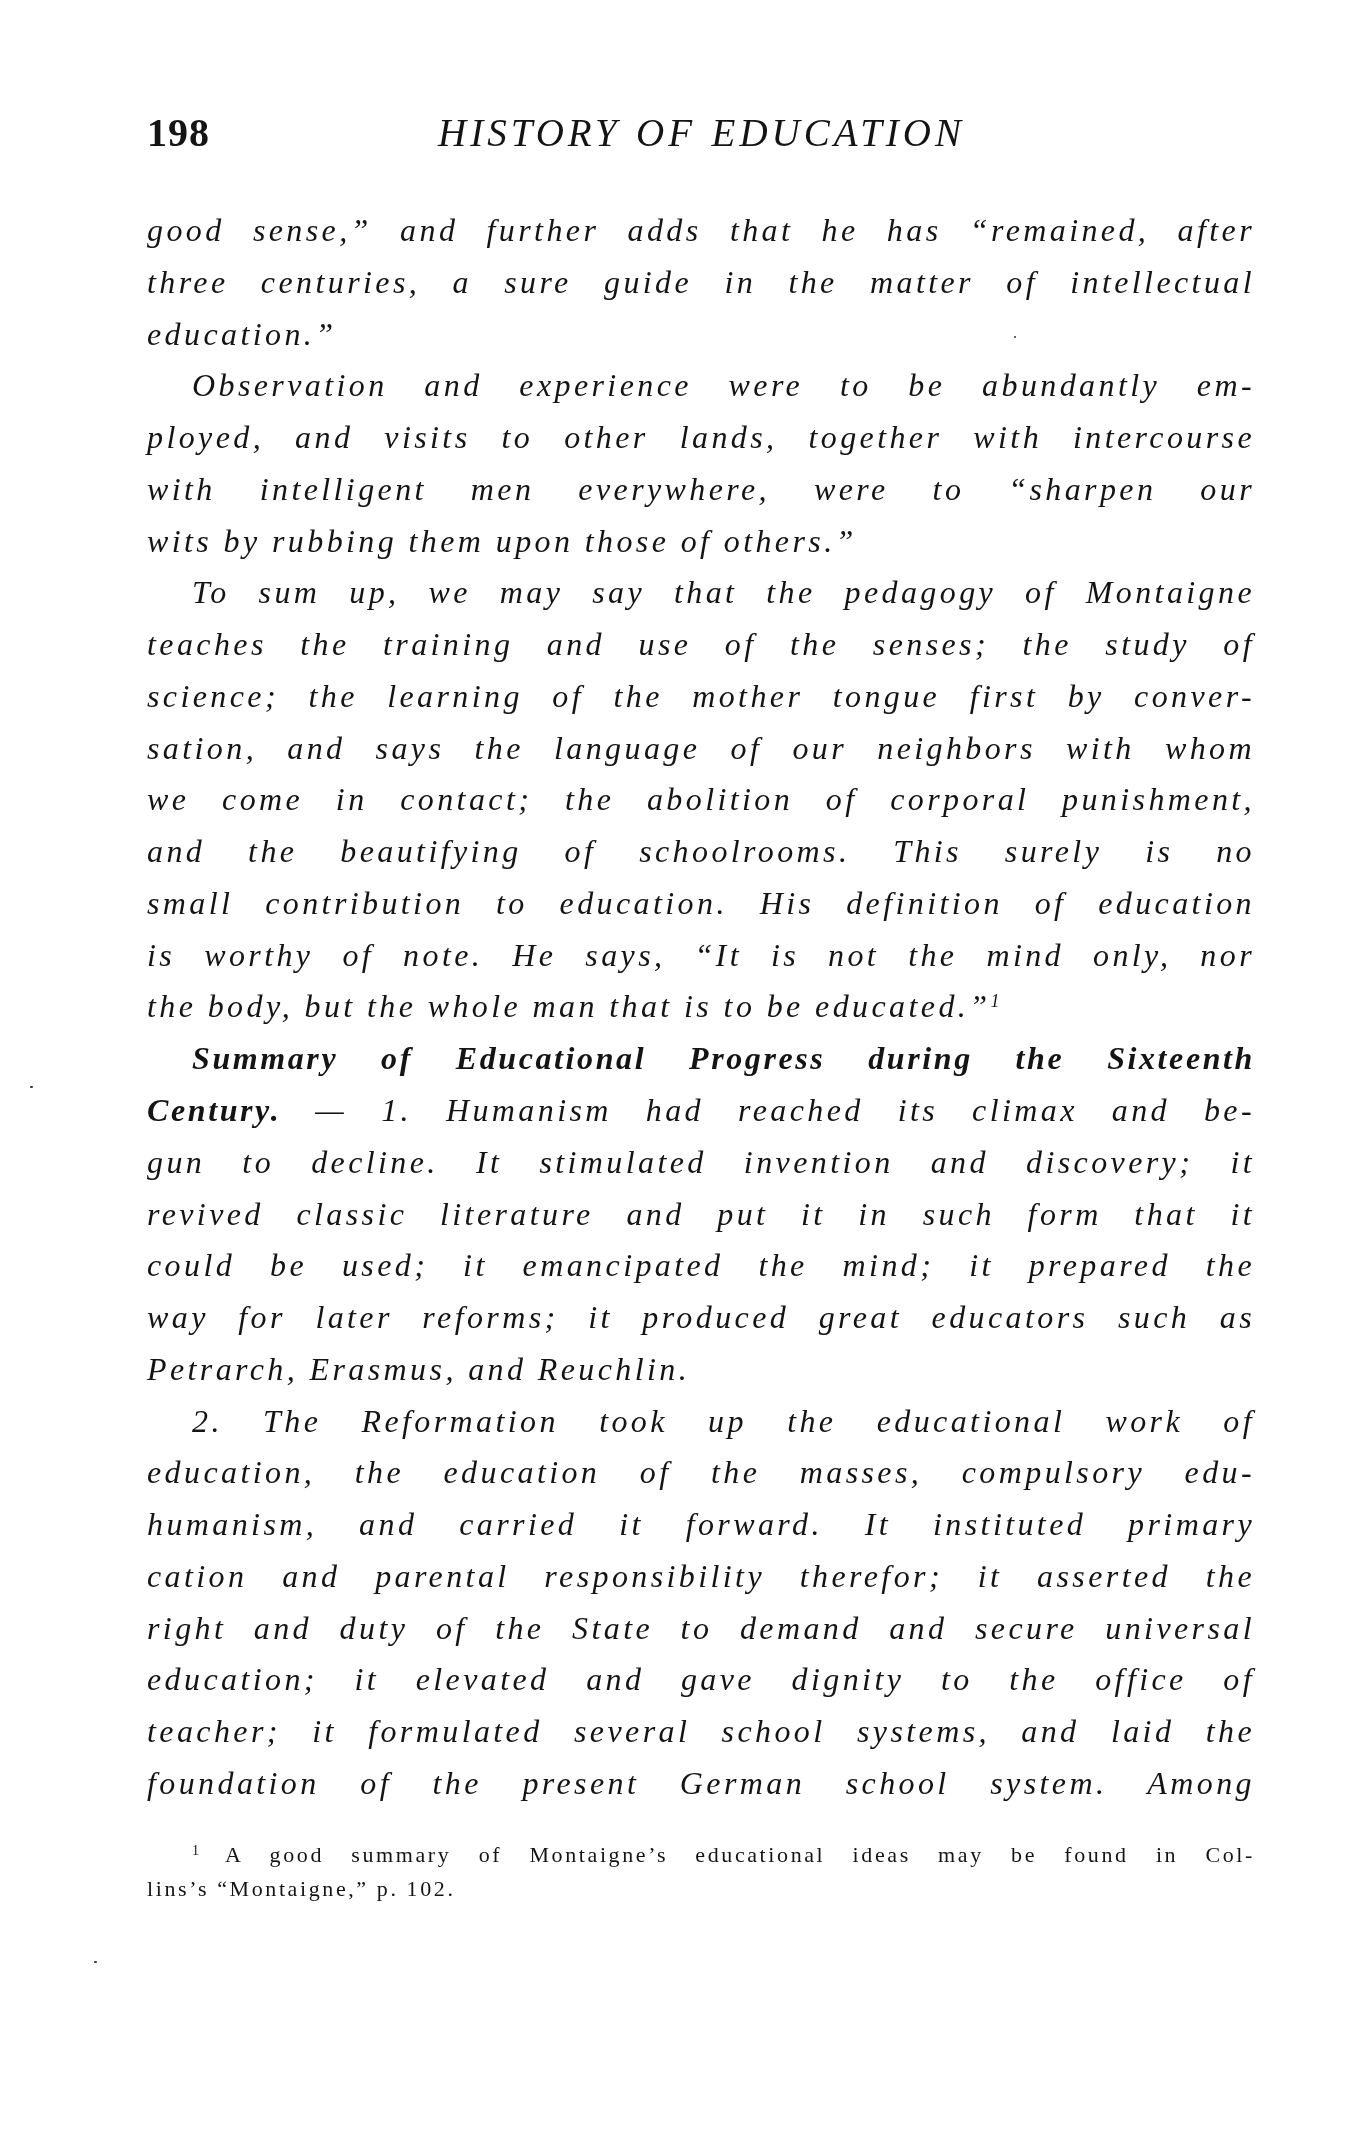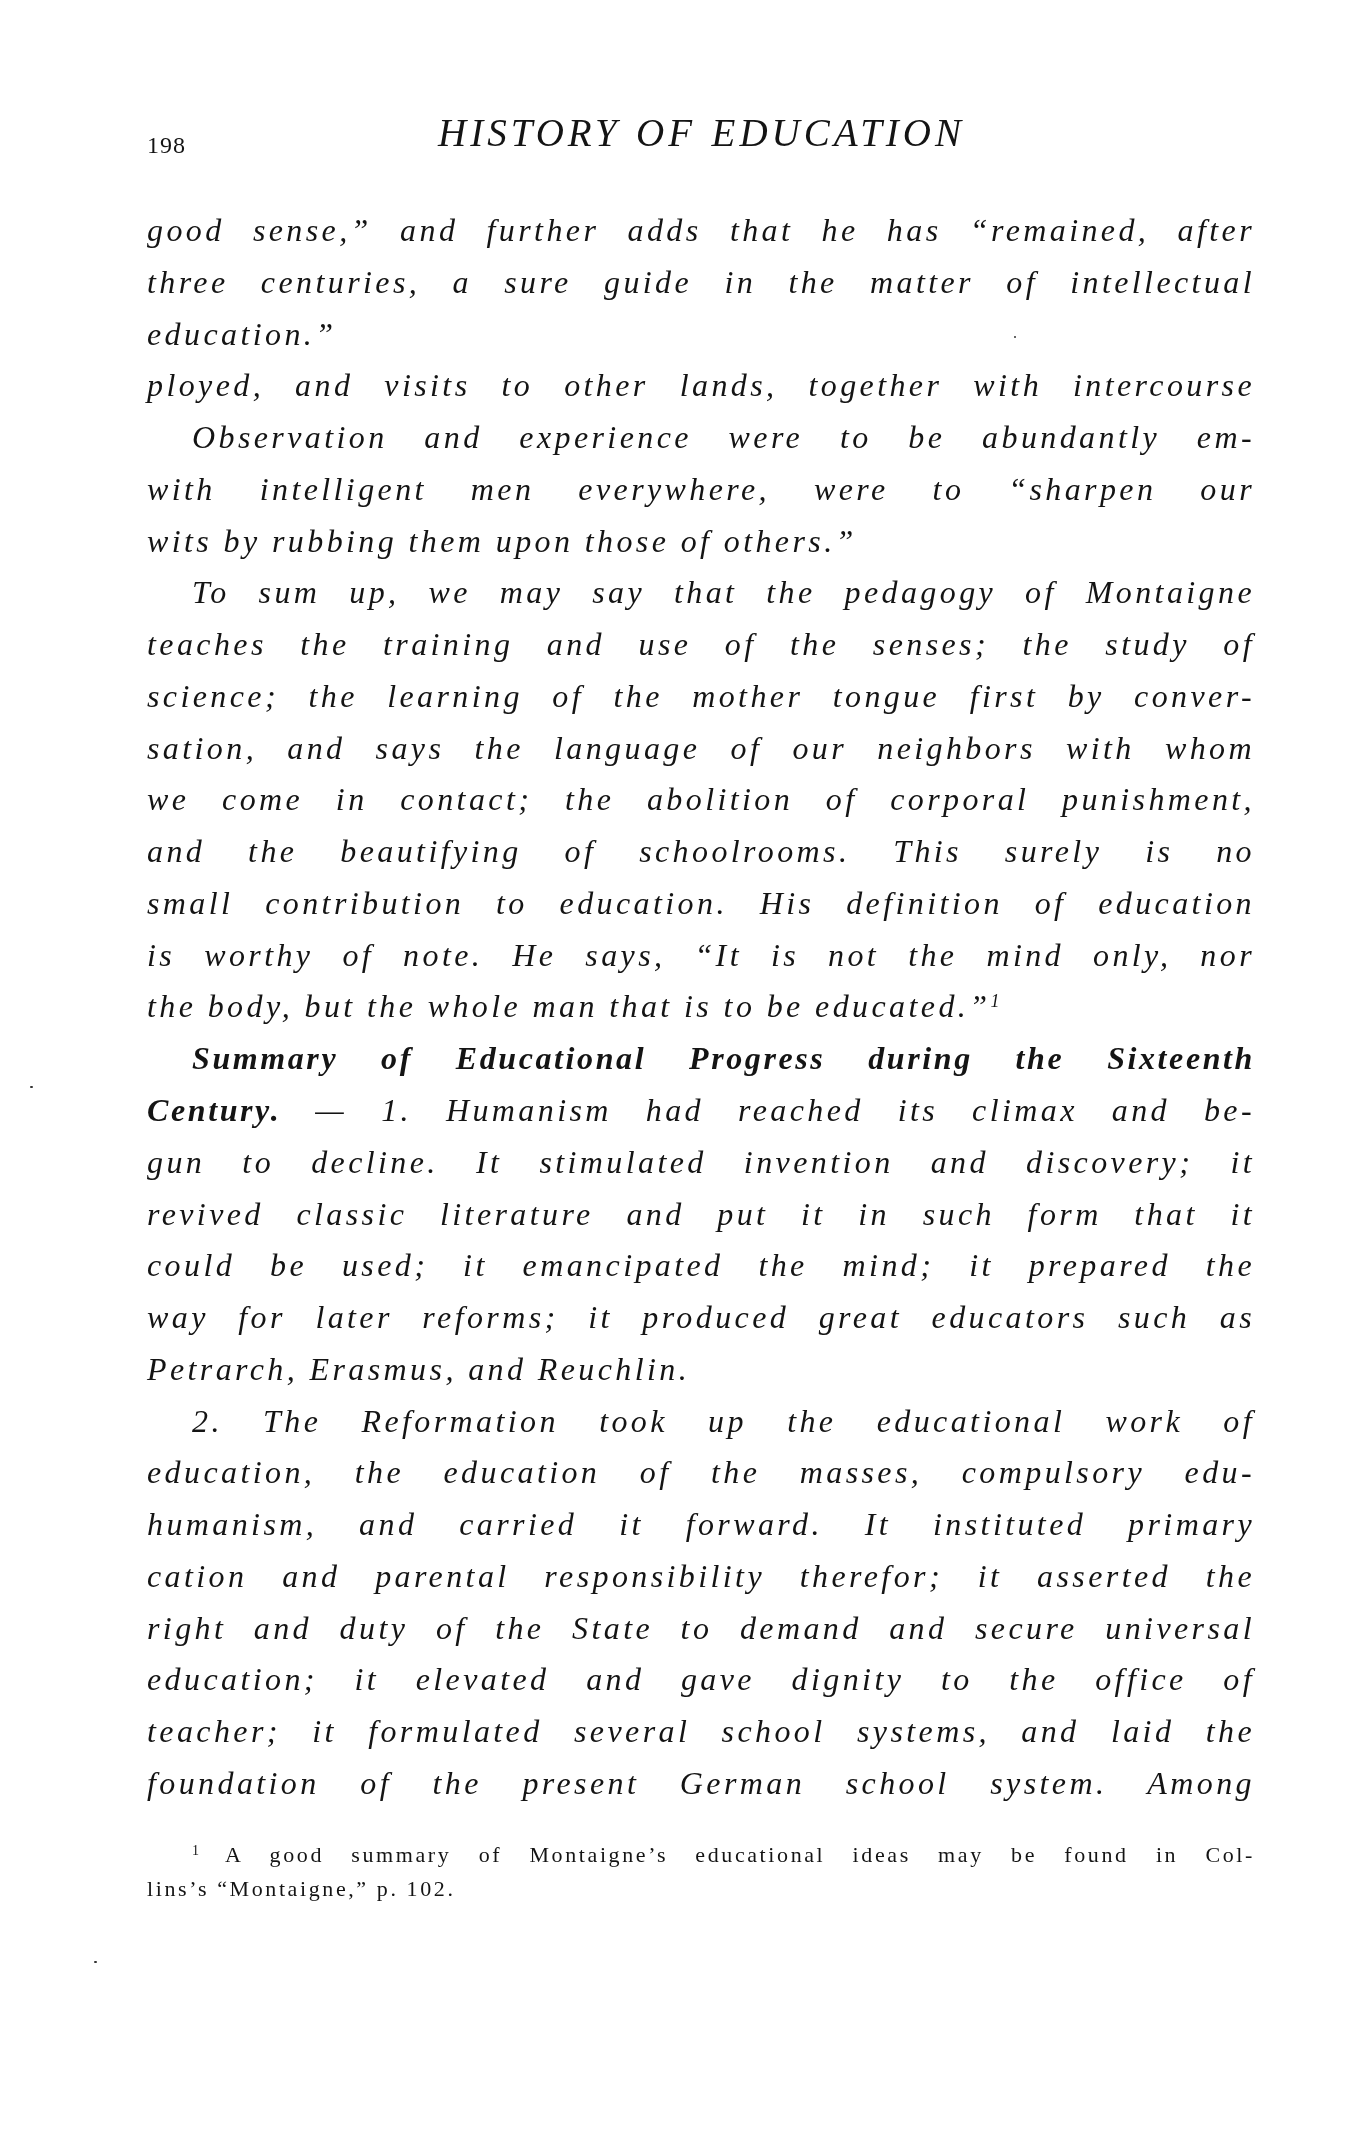--- a/index.html
+++ b/index.html
@@ -24,24 +24,25 @@
   .running-head {
     position: absolute;
     top: 112px;
     left: 147px;
     width: 1108px;
     height: 42px;
   }
   .page-number {
     position: absolute;
     left: 0;
-    top: 12px;
-    font-size: 24px;
+    top: 0;
+    font-size: 40px;
     letter-spacing: 1px;
     line-height: 42px;
+    font-weight: bold;
   }
   .running-title {
     position: absolute;
     left: 291px;
     top: 0;
     width: 527px;
     font-size: 39px;
     font-style: italic;
     letter-spacing: 4px;
     line-height: 42px;
@@ -126,22 +127,22 @@
 
   <div class="body-text">
 
     <div>
       <span class="line">good sense,” and further adds that he has “remained, after</span>
       <span class="line">three centuries, a sure guide in the matter of intellectual</span>
       <span class="line last">education.”</span>
     </div>
 
     <div>
+      <span class="line indent">Observation and experience were to be abundantly em-</span>
       <span class="line">ployed, and visits to other lands, together with intercourse</span>
-      <span class="line indent">Observation and experience were to be abundantly em-</span>
       <span class="line">with intelligent men everywhere, were to “sharpen our</span>
       <span class="line last">wits by rubbing them upon those of others.”</span>
     </div>
 
     <div>
       <span class="line indent">To sum up, we may say that the pedagogy of Montaigne</span>
       <span class="line">teaches the training and use of the senses; the study of</span>
       <span class="line">science; the learning of the mother tongue first by conver-</span>
       <span class="line">sation, and says the language of our neighbors with whom</span>
       <span class="line">we come in contact; the abolition of corporal punishment,</span>

